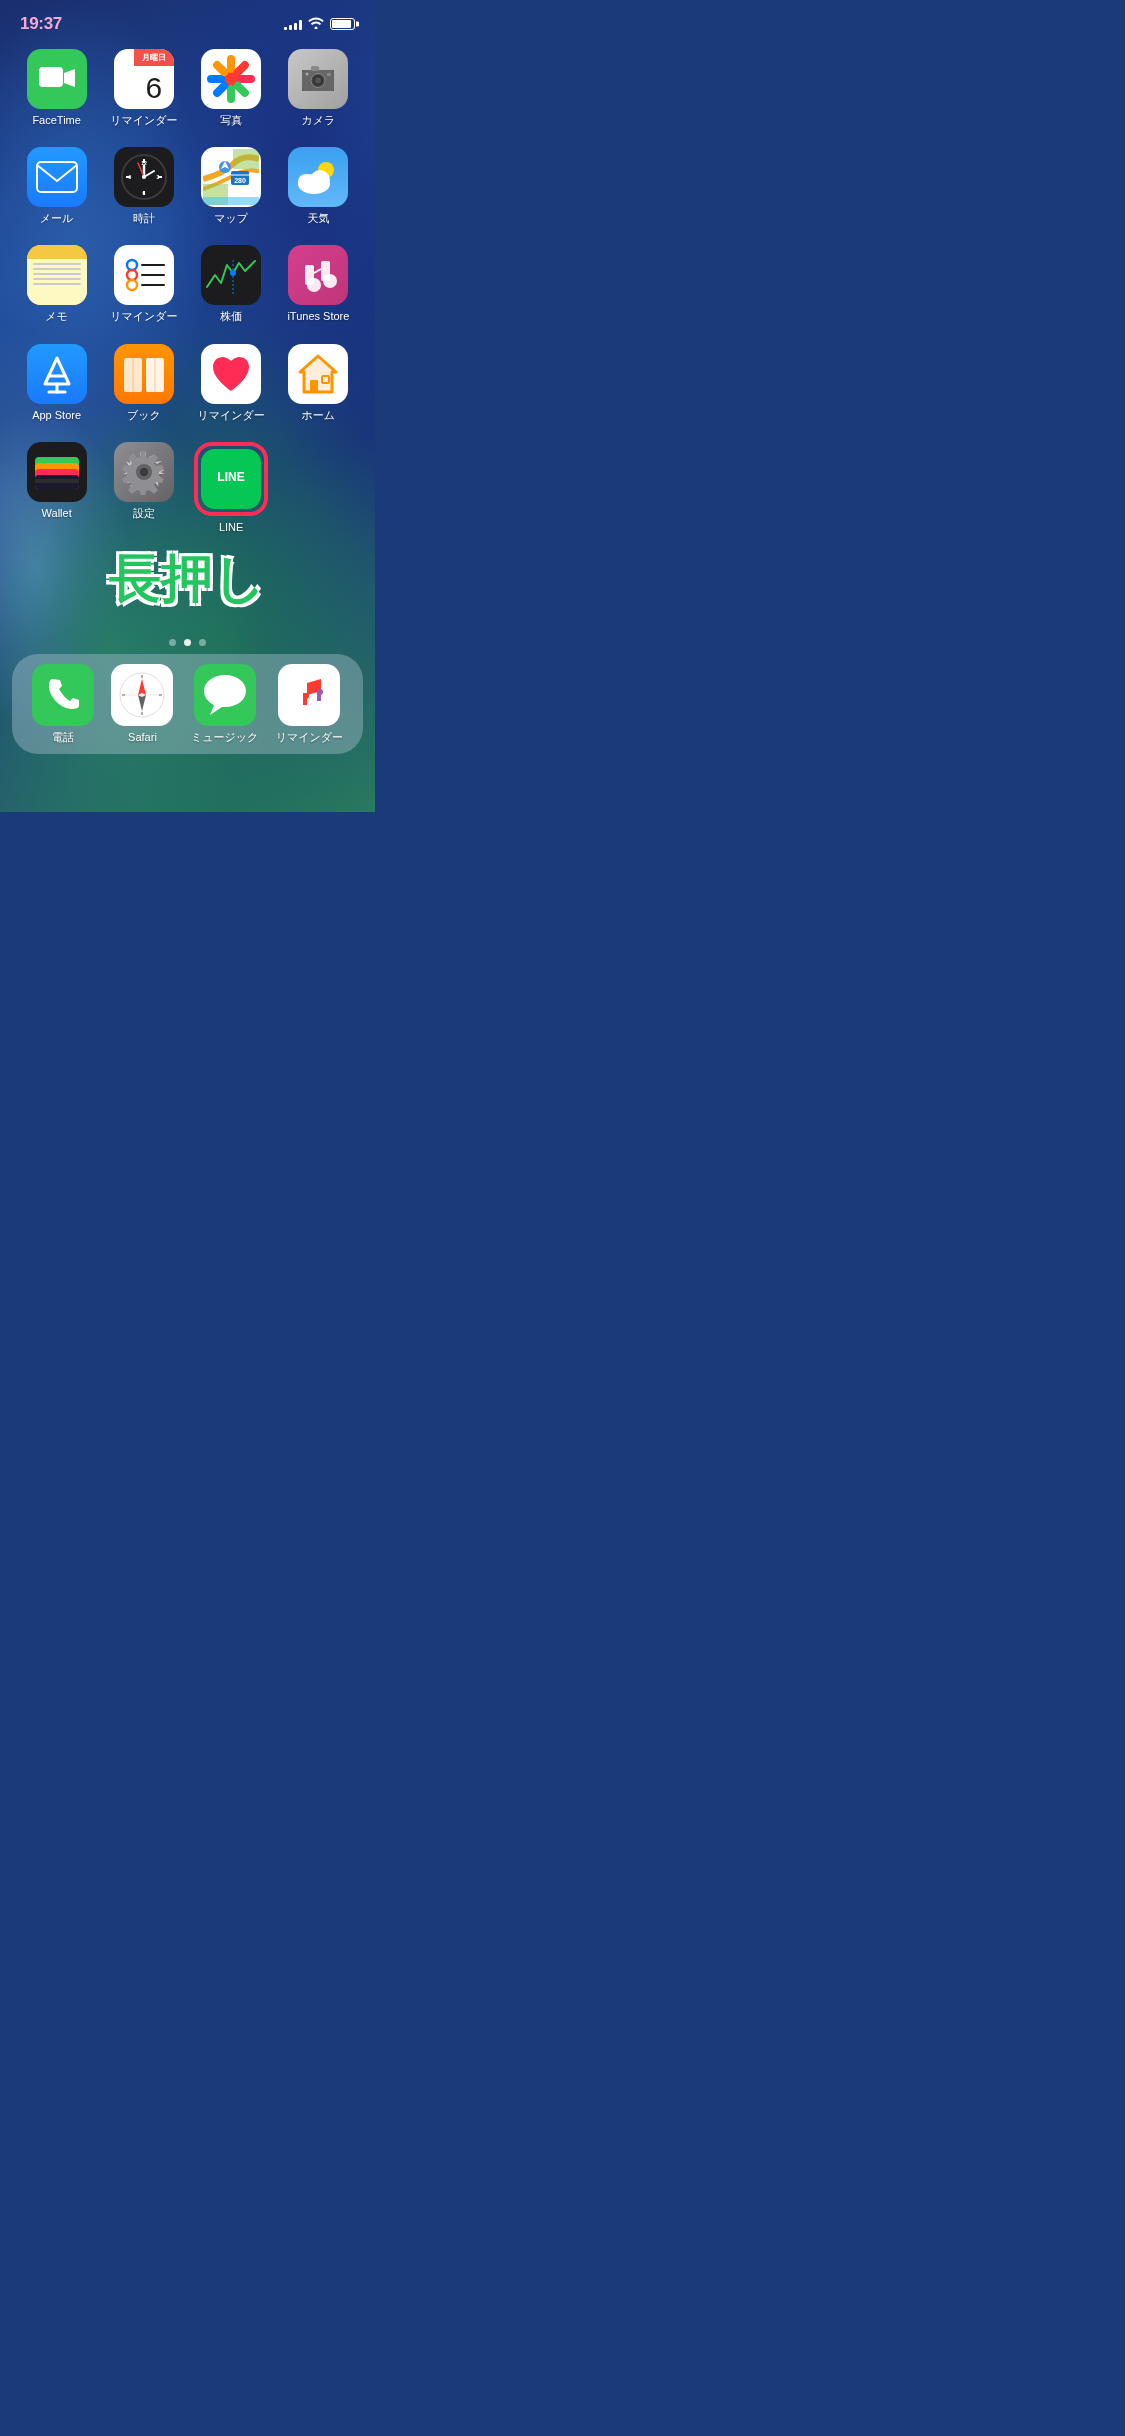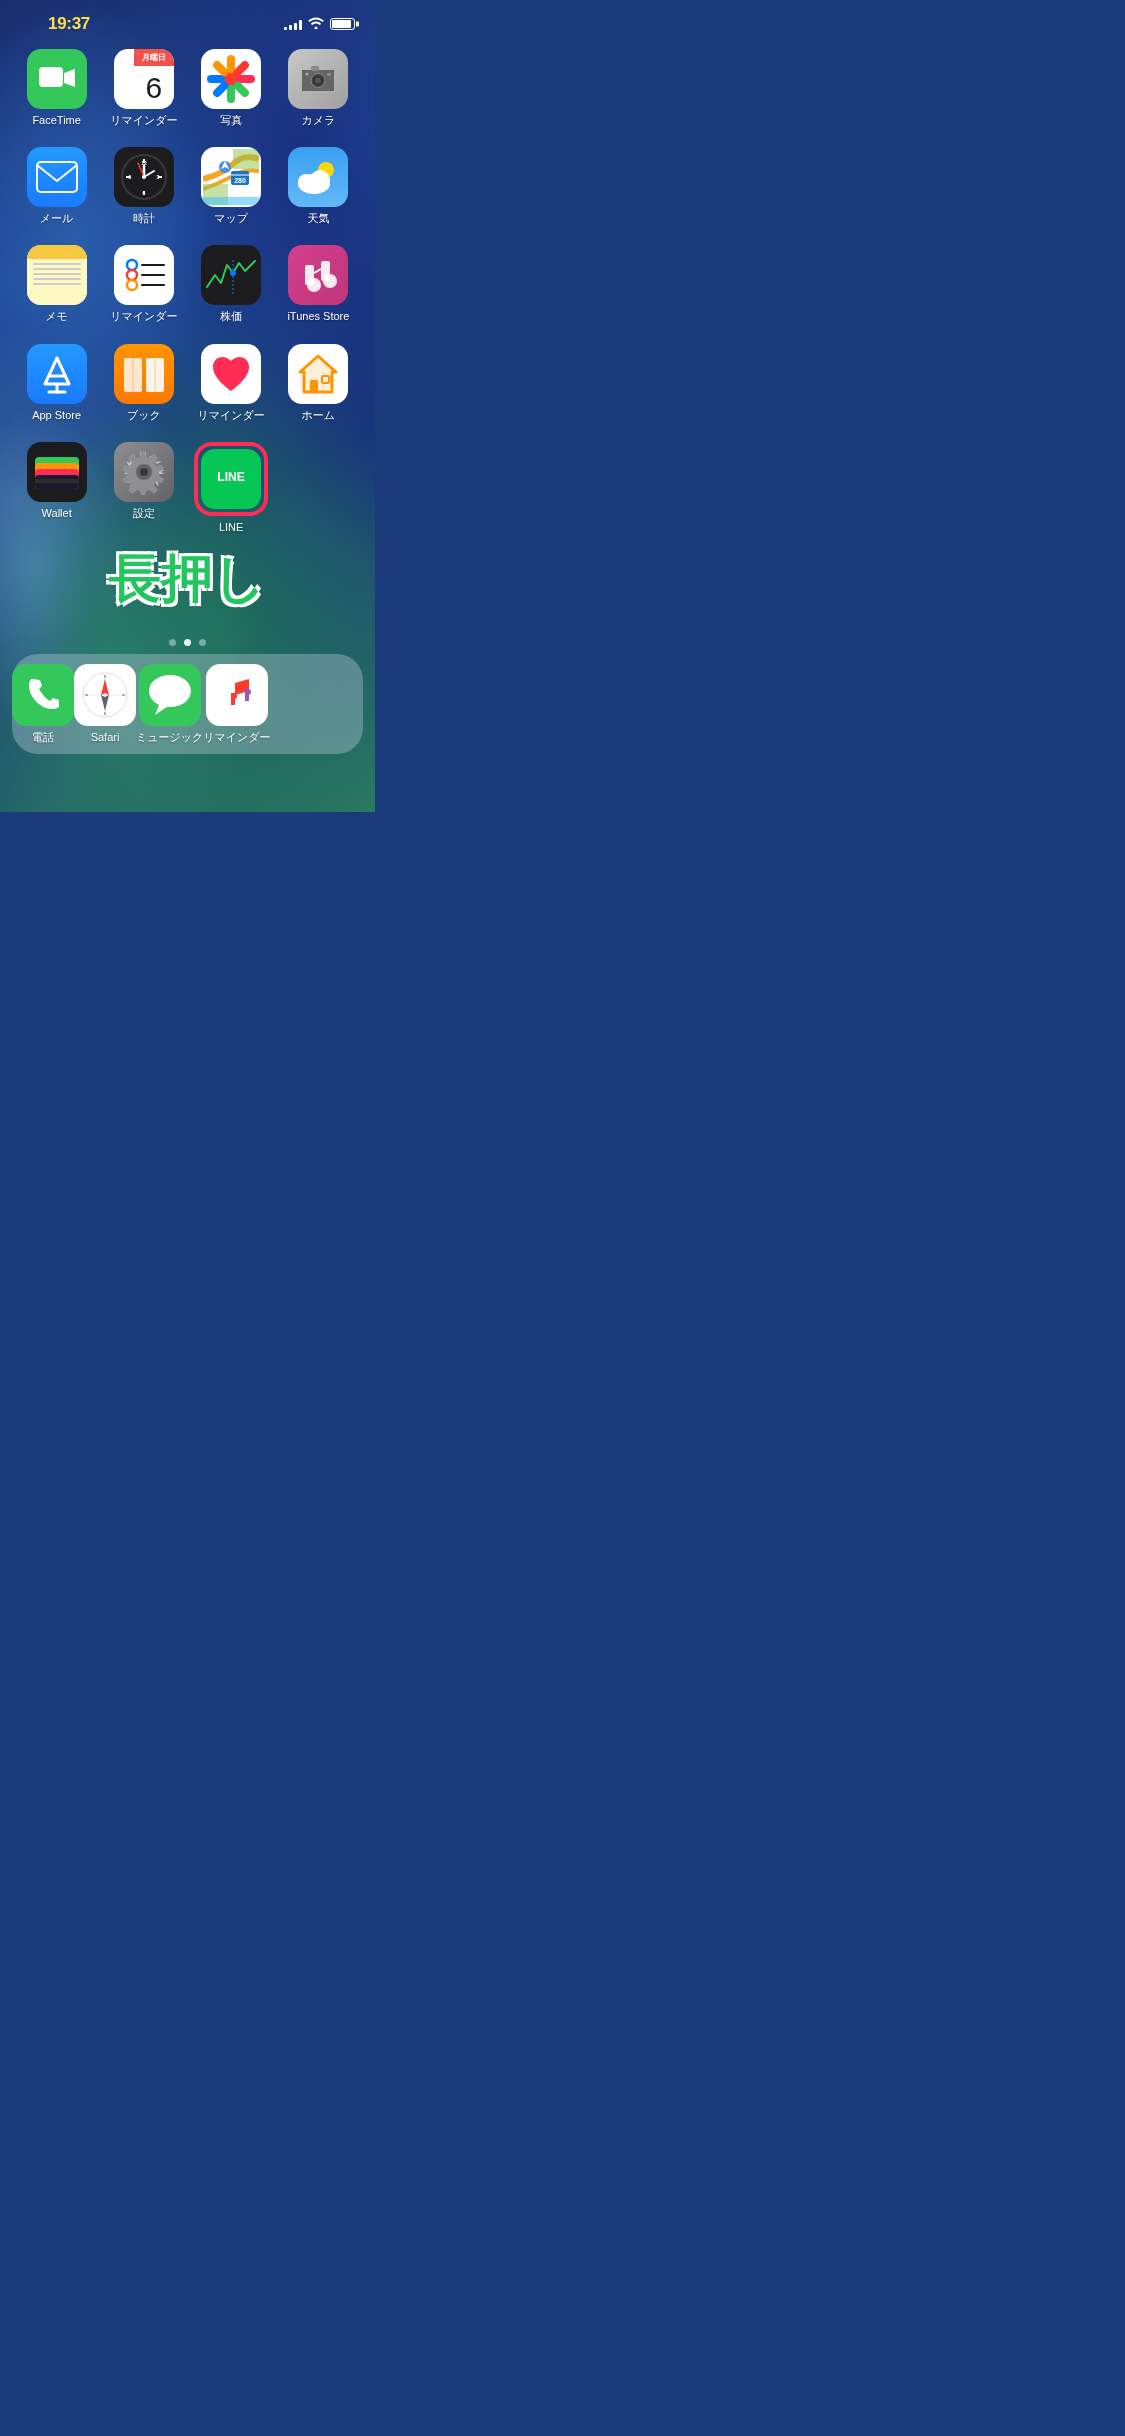--- a/index.html
+++ b/index.html
@@ -48,22 +48,21 @@
     }
 
     
     .status-bar {
       position: relative;
       z-index: 10;
       display: flex;
       justify-content: space-between;
       align-items: center;
       padding: 14px 20px 5px;
-      color: #fde047;
-      margin-left: 28px;
+      color: #f9a8d4;
     }
 
     .status-time {
       font-size: 17px;
       font-weight: 600;
       letter-spacing: -0.3px;
     }
 
     .status-icons {
       display: flex;
@@ -274,23 +273,23 @@
       background: rgba(255,255,255,0.9);
     }
 
     .dock {
       position: relative;
       z-index: 5;
       margin: 0 12px;
       background: rgba(200,210,230,0.35);
       border-radius: 26px;
       backdrop-filter: blur(20px);
-      padding: 10px 0;
-      display: flex;
-      justify-content: flex-start;
+      padding: 10px 20px;
+      display: flex;
+      justify-content: space-between;
       align-items: center;
     }
 
     .dock .app-icon {
       width: 62px;
       height: 62px;
     }
 
     
     .long-press-text {

